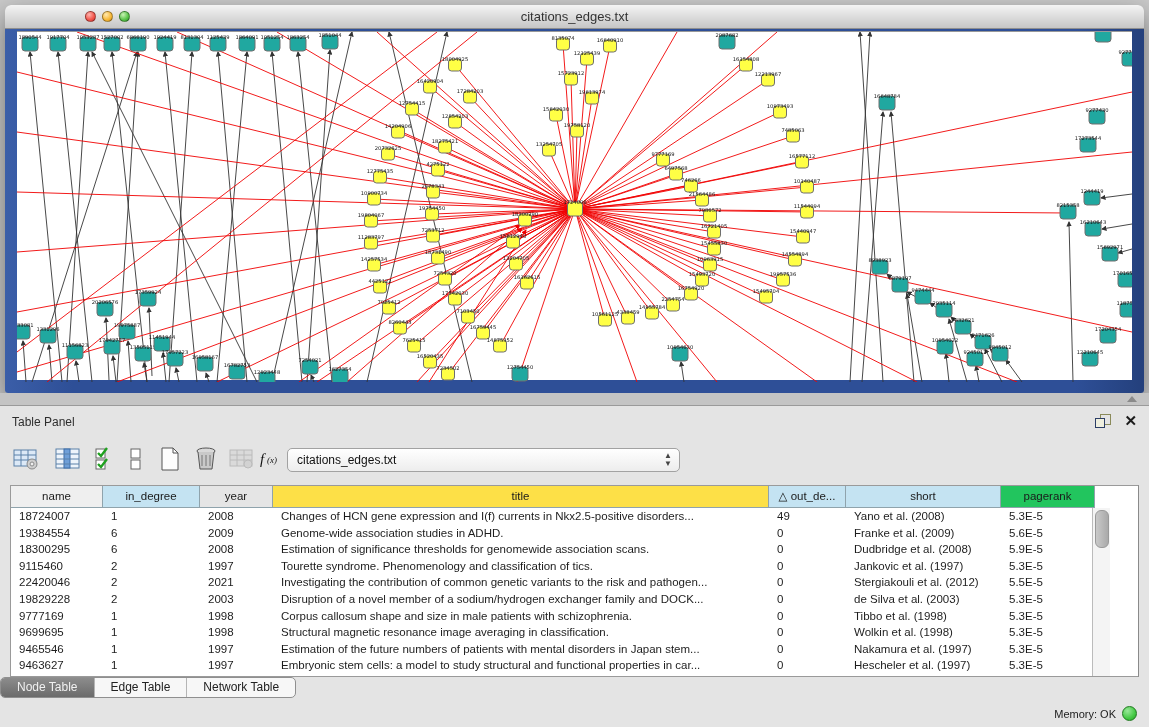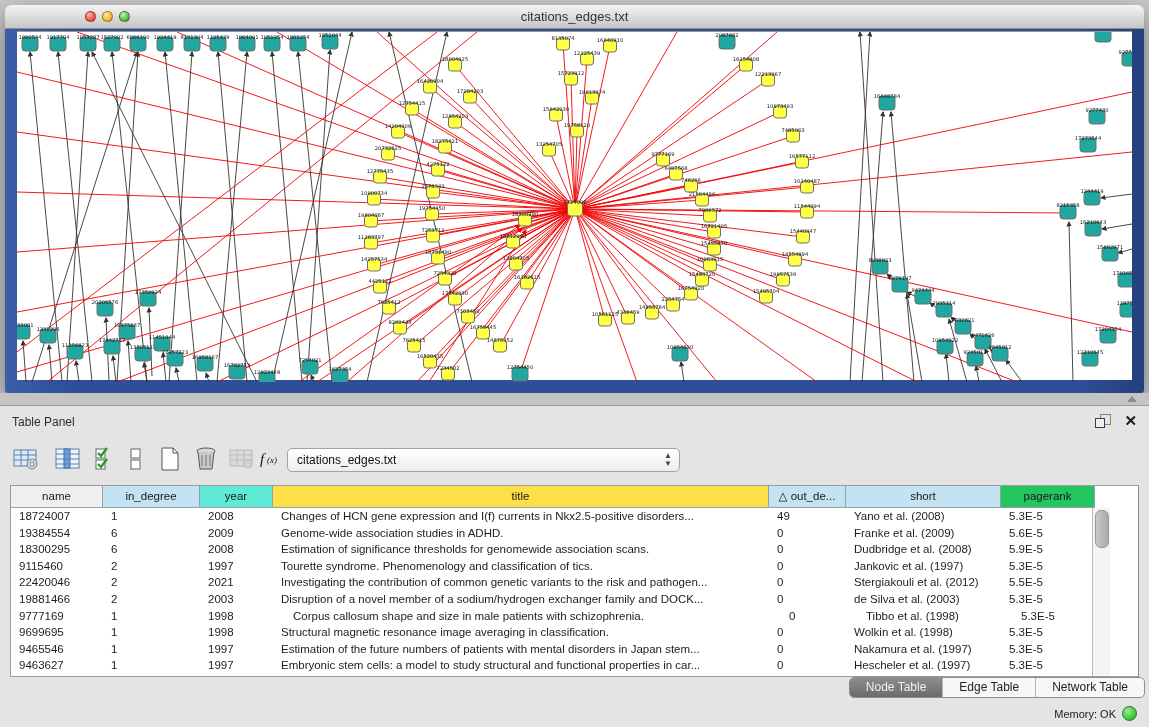--- a/index.html
+++ b/index.html
@@ -47,21 +47,21 @@
       font-size:11.5px;color:#1a1a1a;text-align:center;line-height:21px;overflow:hidden;white-space:nowrap;}
   .rows{position:absolute;top:22px;left:0;}
   .tr{display:flex;height:16.6px;}
   .td{box-sizing:border-box;font-size:11.5px;color:#1d1d1d;line-height:16.5px;white-space:nowrap;
       overflow:hidden;text-overflow:ellipsis;padding:0 4px 0 8px;}
   .vscroll{position:absolute;top:22px;right:28px;width:17px;bottom:0;background:#f4f4f4;
       border-left:1px solid #bbb;}
   .vthumb{position:absolute;left:2px;top:2px;width:12px;height:36px;border-radius:6px;
       background:linear-gradient(90deg,#c9c9c9,#a9a9a9);border:1px solid #999;}
   
-  .tabbar{position:absolute;left:0;right:4px;top:271px;height:26px;display:flex;justify-content:flex-end;}
+  .tabbar{position:absolute;left:0;right:4px;top:271px;height:26px;display:flex;justify-content:flex-start;}
   .seg{display:flex;height:19px;border:1px solid #8f8f8f;border-radius:5px;overflow:hidden;background:#f7f7f7;}
   .seg .tab{padding:0 16px;font-size:12px;line-height:18px;color:#222;border-right:1px solid #b5b5b5;cursor:pointer;}
   .seg .tab:last-child{border-right:none;}
   .seg .tab.active{background:linear-gradient(#8c8c8c,#6b6b6b);color:#f1f1f1;}
   
   .status{position:absolute;right:12px;bottom:6px;display:flex;align-items:center;gap:6px;}
   .status .mem{font-size:11px;color:#222;}
   .memdot{width:13px;height:13px;border-radius:50%;
       background:radial-gradient(circle at 35% 30%,#9ae89a,#44c944 60%,#2a9a2a);border:1px solid #1e7a1e;}
 </style>
@@ -551,21 +551,21 @@
     <div class="combo">
       <span>citations_edges.txt</span>
       <span class="stepper">▲<br>▼</span>
     </div>
   </div>
 
   <div class="tablebox">
     <div class="thead" id="thead">
         <div class="th" style="width: 92px; background: rgb(239, 239, 239);">name</div>
         <div class="th" style="width: 97px; background: rgb(196, 227, 242);">in_degree</div>
-        <div class="th" style="width: 73px; background: #5eead4;">year</div>
+        <div class="th" style="width: 73px; background: #e5e5e5;">year</div>
         <div class="th" style="width: 496px; background: #fde047;">title</div>
         <div class="th" style="width: 77px; background: rgb(196, 227, 242);">△ out_de...</div>
         <div class="th" style="width: 155px; background: rgb(196, 227, 242);">short</div>
         <div class="th" style="width: 94px; background: #22c55e;">pagerank</div>
       </div>
     <div class="rows" id="trows">
         <div class="tr">
           <div class="td" style="width: 92px;">18724007</div>
           <div class="td" style="width: 97px;">1</div>
           <div class="td" style="width: 73px;">2008</div>
@@ -604,33 +604,33 @@
         <div class="tr">
           <div class="td" style="width: 92px;">22420046</div>
           <div class="td" style="width: 97px;">2</div>
           <div class="td" style="width: 73px;">2021</div>
           <div class="td" style="width: 496px;">Investigating the contribution of common genetic variants to the risk and pathogen...</div>
           <div class="td" style="width: 77px;">0</div>
           <div class="td" style="width: 155px;">Stergiakouli et al. (2012)</div>
           <div class="td" style="width: 94px;">5.5E-5</div>
         </div>
         <div class="tr">
-          <div class="td" style="width: 92px;">19881466</div>
+          <div class="td" style="width: 92px;">19829228</div>
           <div class="td" style="width: 97px;">2</div>
           <div class="td" style="width: 73px;">2003</div>
           <div class="td" style="width: 496px;">Disruption of a novel member of a sodium/hydrogen exchanger family and DOCK...</div>
           <div class="td" style="width: 77px;">0</div>
           <div class="td" style="width: 155px;">de Silva et al. (2003)</div>
           <div class="td" style="width: 94px;">5.3E-5</div>
         </div>
         <div class="tr">
           <div class="td" style="width: 92px;">9777169</div>
           <div class="td" style="width: 97px;">1</div>
           <div class="td" style="width: 73px;">1998</div>
-          <div class="td" style="width: 496px; margin-left: 12px;">Corpus callosum shape and size in male patients with schizophrenia.</div>
+          <div class="td" style="width: 496px;">Corpus callosum shape and size in male patients with schizophrenia.</div>
           <div class="td" style="width: 77px;">0</div>
           <div class="td" style="width: 155px;">Tibbo et al. (1998)</div>
           <div class="td" style="width: 94px;">5.3E-5</div>
         </div>
         <div class="tr">
           <div class="td" style="width: 92px; padding-left: 8px;">9699695</div>
           <div class="td" style="width: 97px;">1</div>
           <div class="td" style="width: 73px;">1998</div>
           <div class="td" style="width: 496px;">Structural magnetic resonance image averaging in classification.</div>
           <div class="td" style="width: 77px;">0</div>

